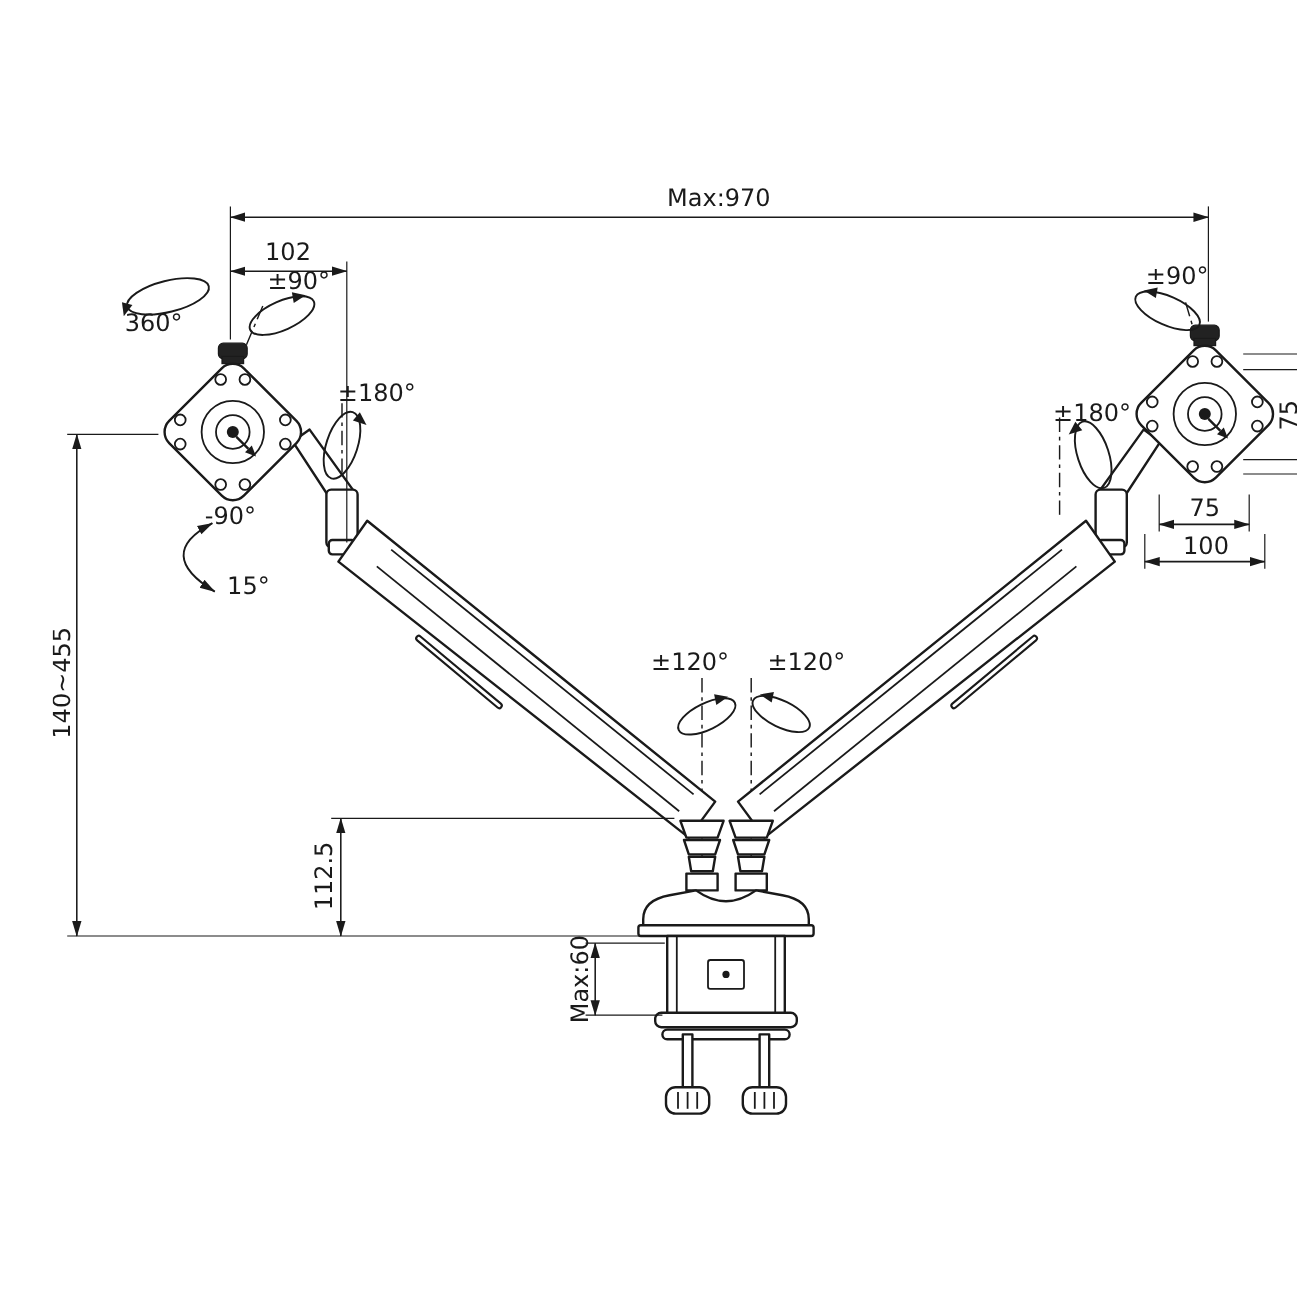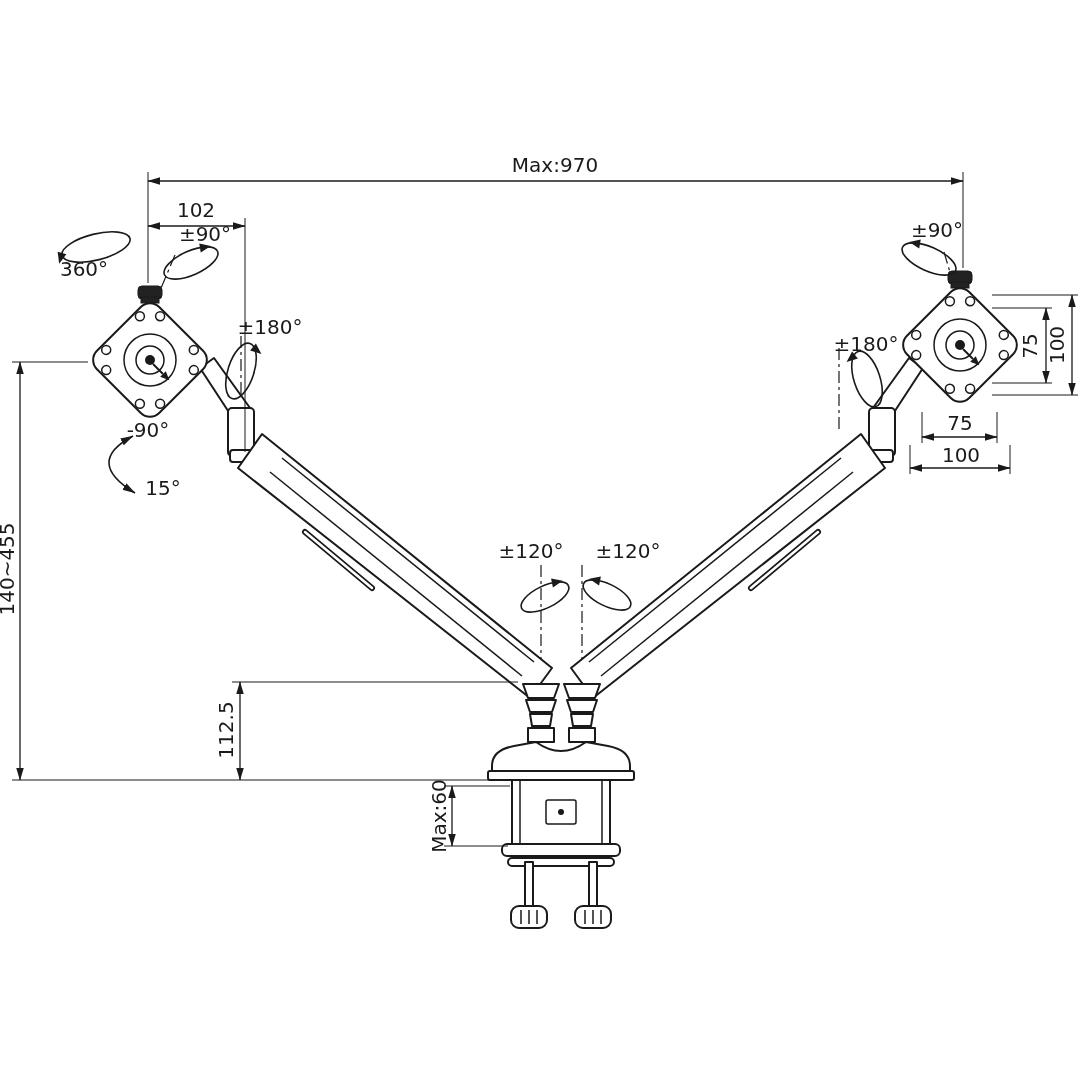--- a/index.html
+++ b/index.html
@@ -2,20 +2,21 @@
 <html><head>
 <meta charset="utf-8">
 <style>
   html, body { margin: 0; padding: 0; background: #ffffff; }
   .stage {
     position: relative;
     width: 964px;
     height: 1081px;
     background: #ffffff;
     font-family: "DejaVu Sans", "Liberation Sans", sans-serif;
+    padding-left: 44px;
   }
   svg { display: block; }
   svg text {
     font-family: "DejaVu Sans", "Liberation Sans", sans-serif;
     font-size: 20px;
     fill: #1a1a1a;
   }
   .part   { fill: #ffffff; stroke: #1a1a1a; stroke-width: 2; stroke-linejoin: round; }
   .part-thin { fill: none; stroke: #1a1a1a; stroke-width: 1.5; }
   .dark   { fill: #222222; stroke: #1a1a1a; stroke-width: 1; }

